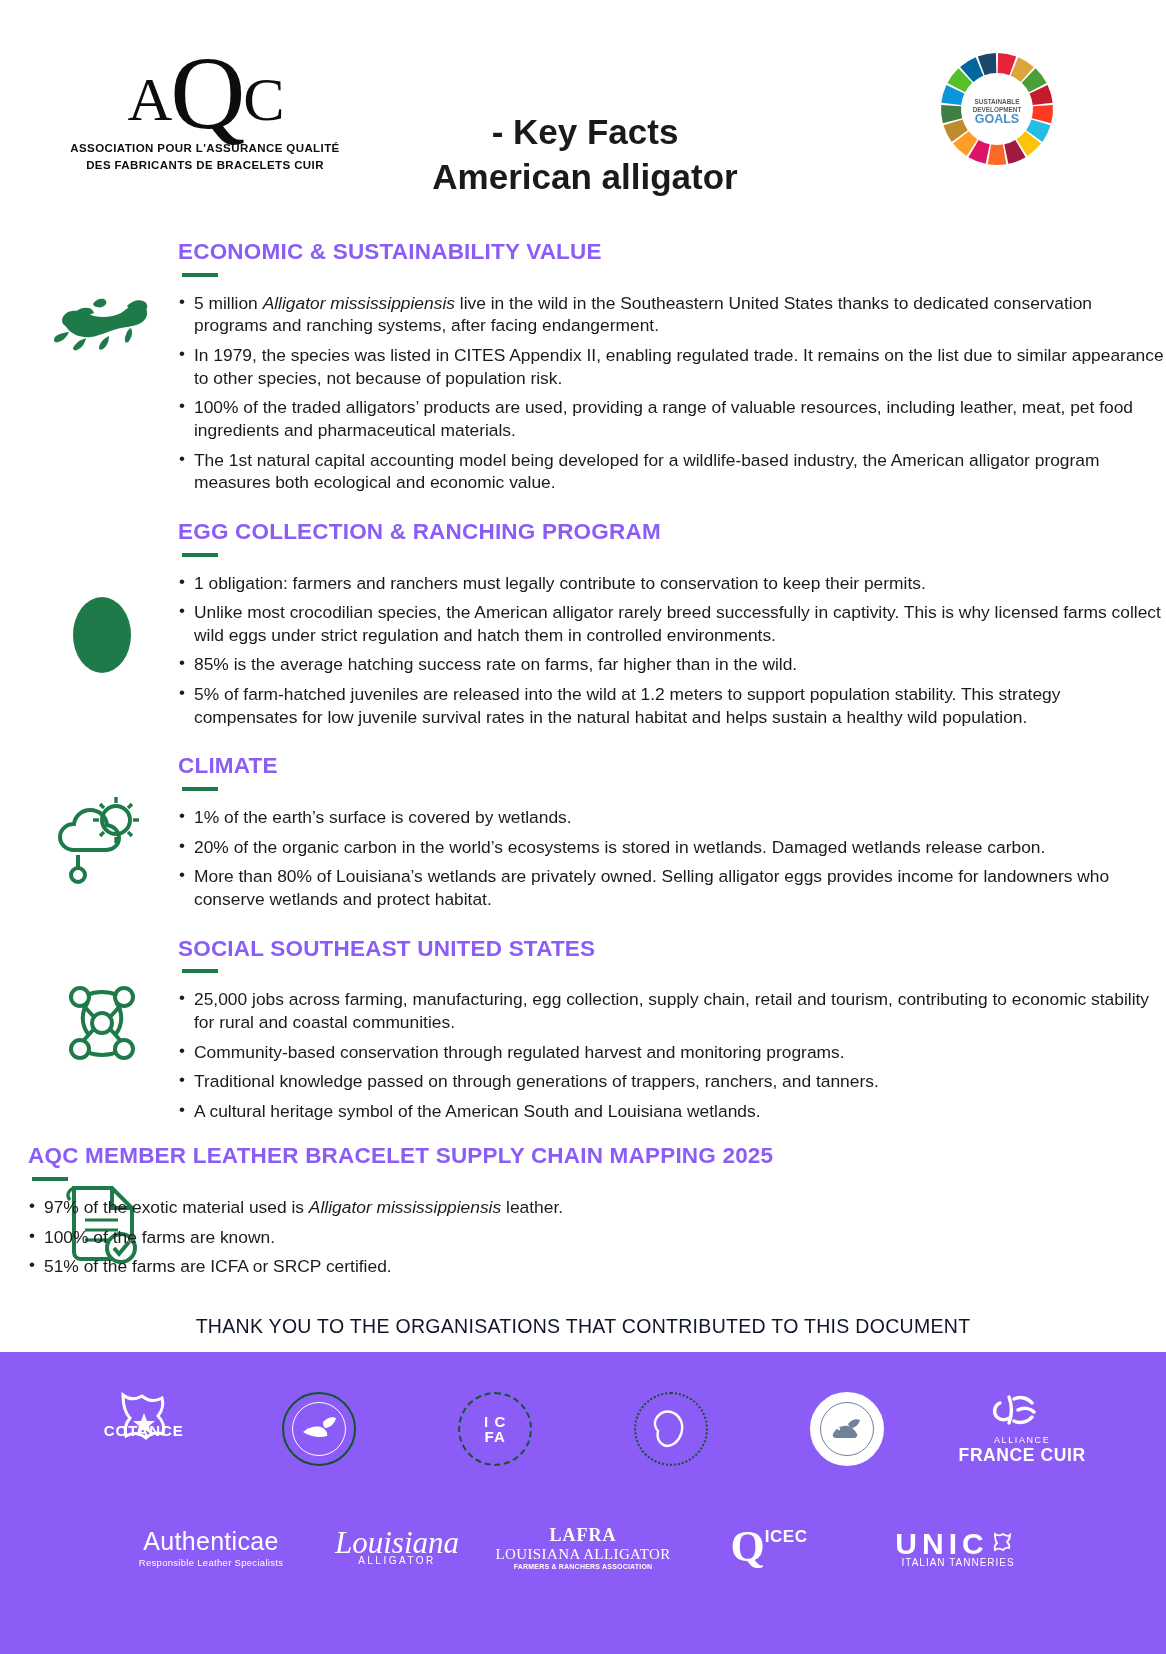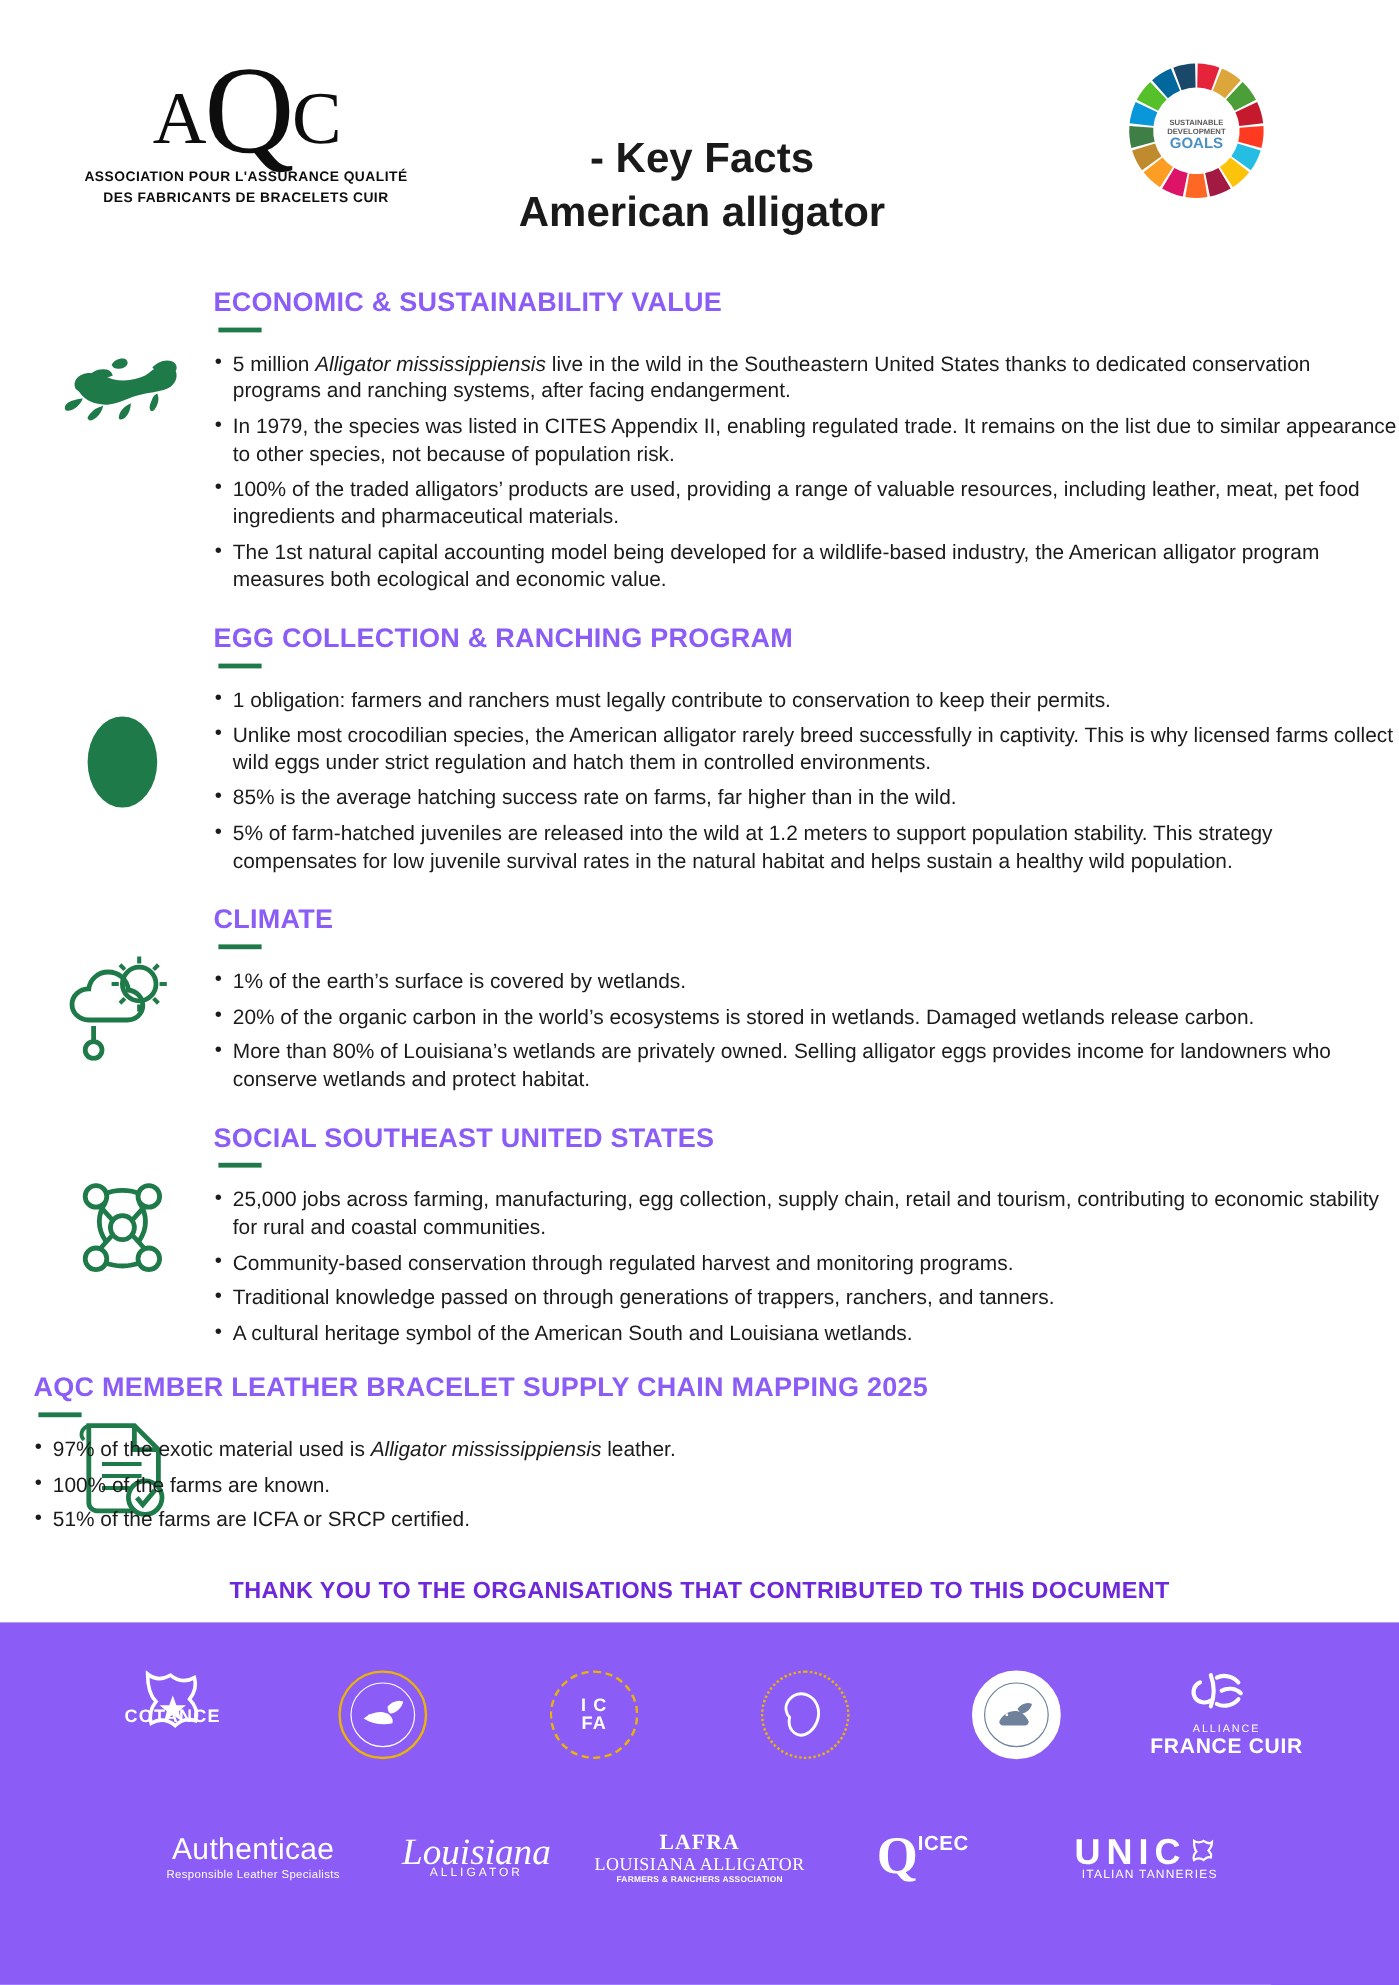--- a/index.html
+++ b/index.html
@@ -138,23 +138,23 @@
   .bullets li i { font-style: italic; }
 
   
   .thankyou {
     position: absolute;
     left: 0;
     top: 1315px;
     width: 100%;
     text-align: center;
     font-size: 19.5px;
-    font-weight: bold;
+    font-weight: normal;
     letter-spacing: 0.3px;
-    color: #6d28d9;
+    color: #0f172a;
   }
 
   
   .footer {
     position: absolute;
     left: 0;
     top: 1352px;
     width: 100%;
     height: 302px;
     background: #8b5cf6;
@@ -177,21 +177,21 @@
     flex: 1;
     display: flex;
     align-items: center;
     justify-content: center;
     text-align: center;
   }
 
   .seal {
     width: 74px; height: 74px;
     border-radius: 50%;
-    border: 2px solid #eab308;
+    border: 2px solid #14532d;
     position: relative;
     display: flex; align-items: center; justify-content: center;
   }
   .seal-inner {
     width: 54px; height: 54px; border-radius: 50%;
     border: 1.5px solid #ffffff;
     display: flex; align-items: center; justify-content: center;
     font-size: 7px; line-height: 1.05; letter-spacing: .2px;
   }
   .cotance-wrap { position: relative; width: 86px; height: 80px; display:flex; align-items:center; justify-content:center;}

